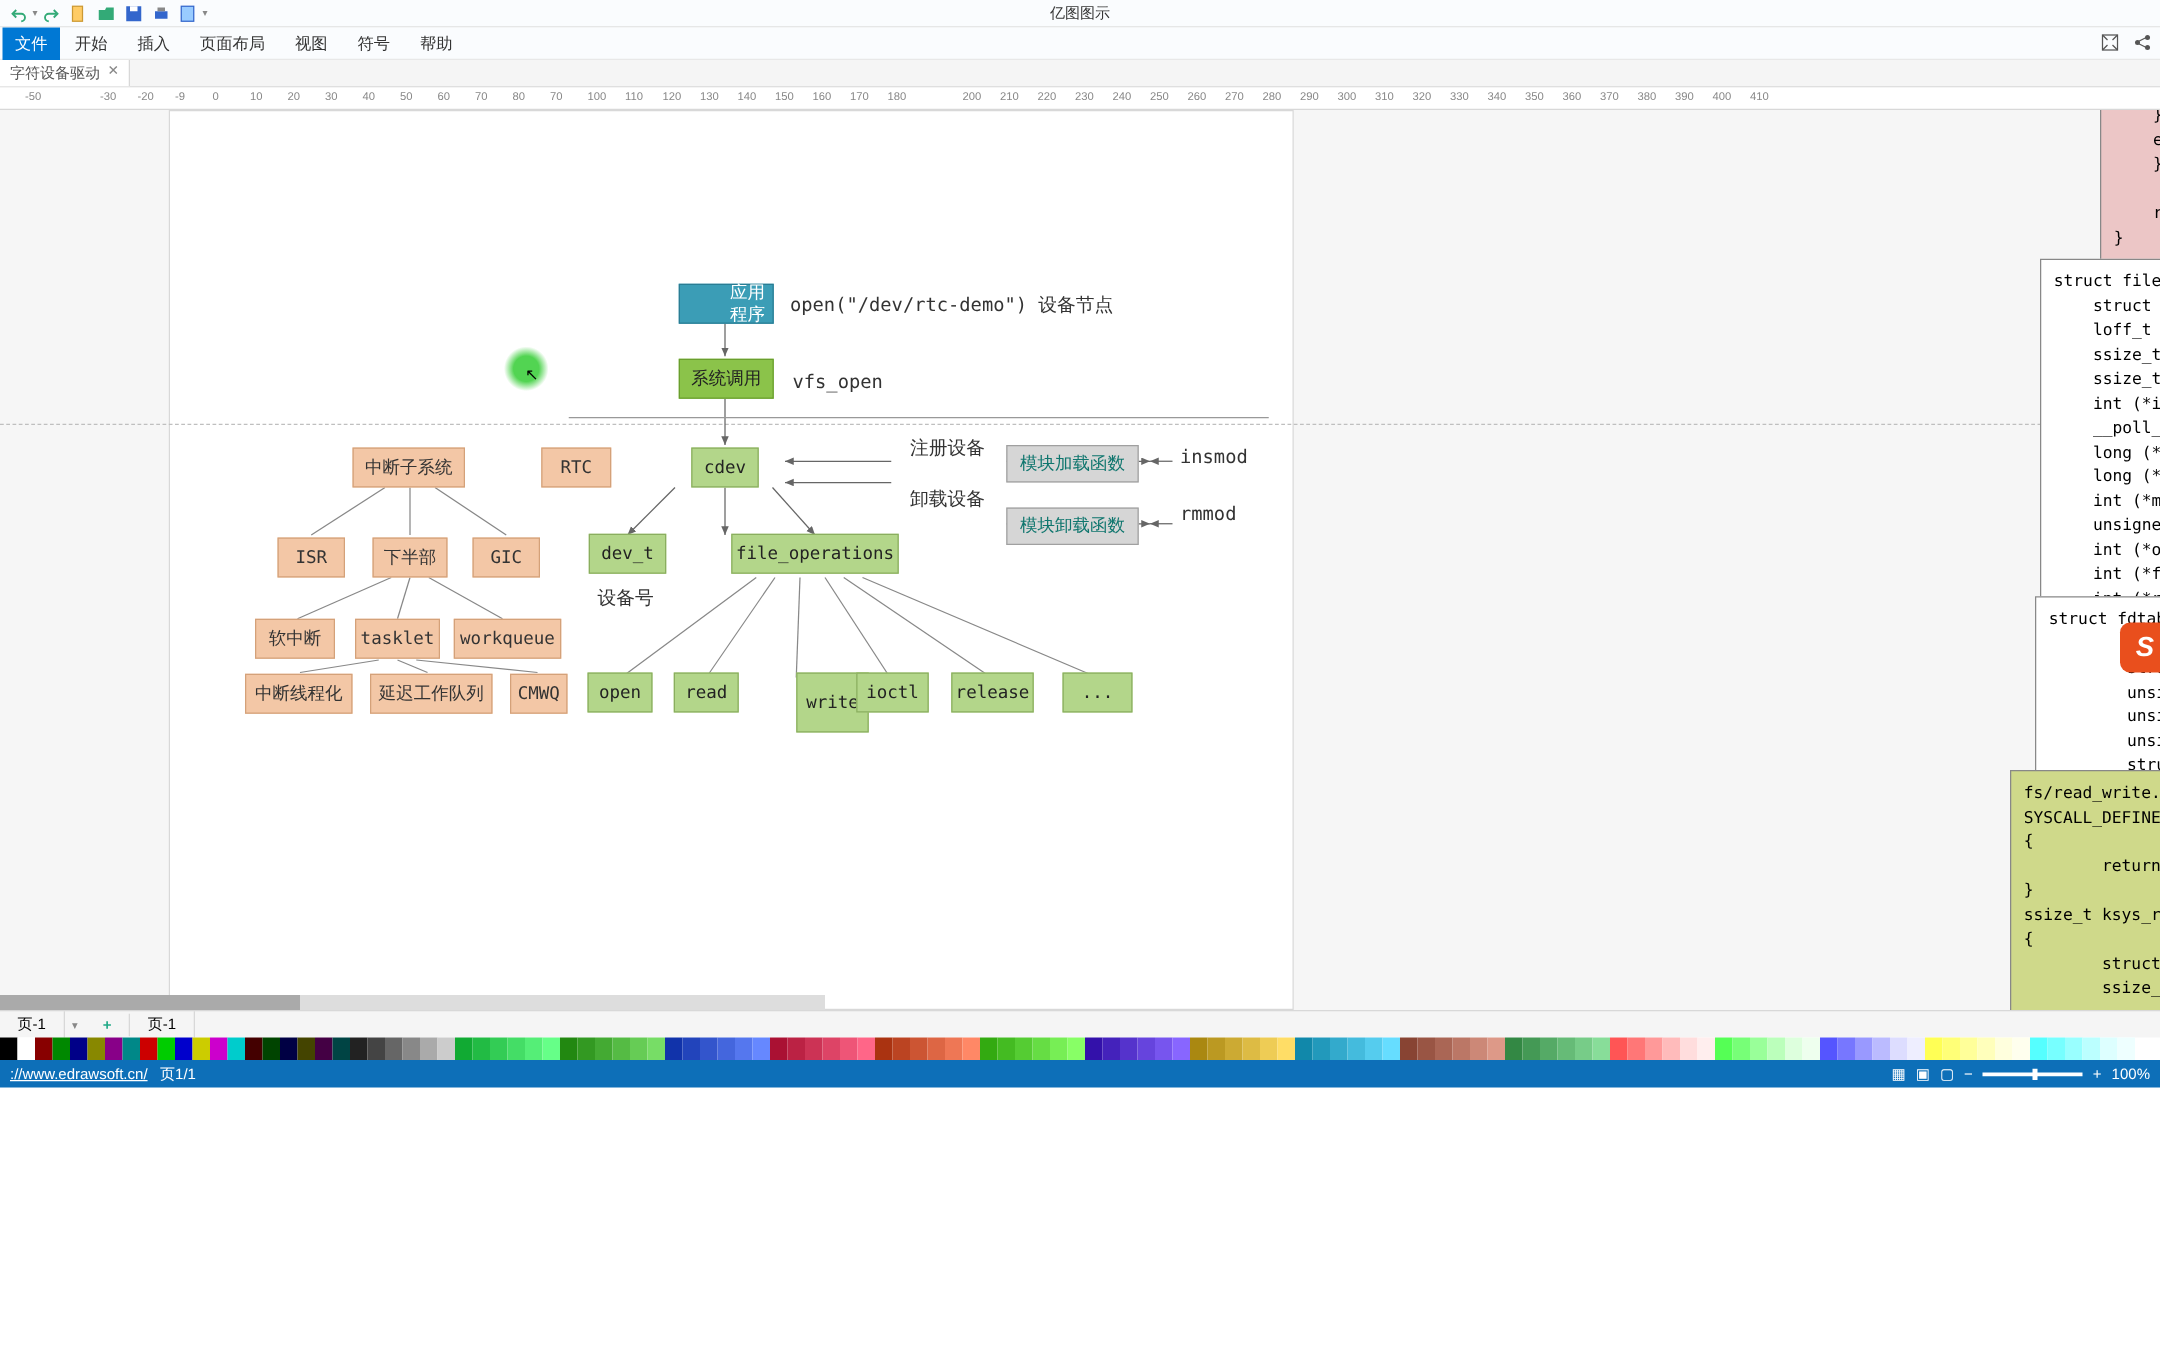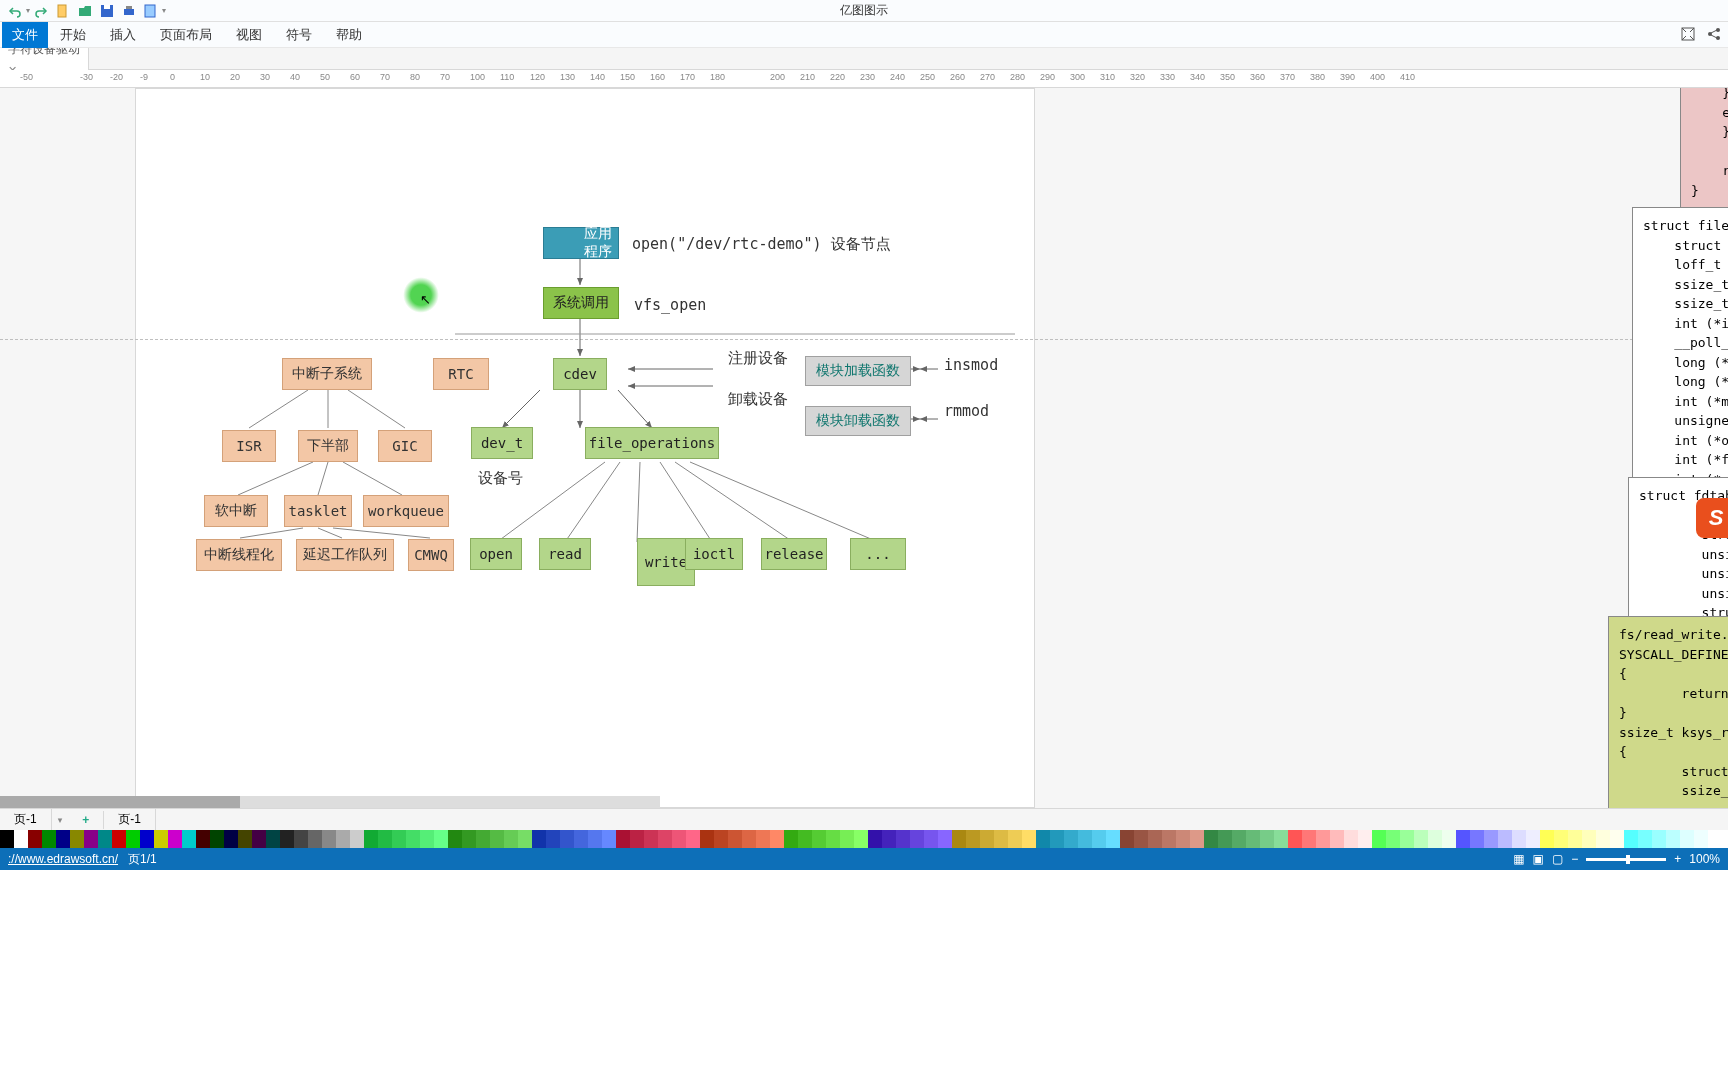--- a/index.html
+++ b/index.html
@@ -5,21 +5,21 @@
 * { margin:0; padding:0; box-sizing:border-box; }
 body { font-family:"Microsoft YaHei",Arial,sans-serif; font-size:12px; background:#fff; overflow:hidden; width:1728px; height:1080px; position:relative; }
 .toolbar { height:22px; background:#fafcfe; border-bottom:1px solid #e0e0e0; display:flex; align-items:center; padding:0 4px; position:relative; }
 .toolbar .tb-icon { width:16px; height:16px; margin:0 3px; display:inline-block; }
 .app-title { position:absolute; left:50%; transform:translateX(-50%); font-size:12px; color:#333; }
 .menubar { height:26px; background:#fafcfe; display:flex; align-items:center; padding:0 2px; border-bottom:1px solid #e8e8e8; position:relative; }
 .menu-first { background:#0078d4; color:#fff; padding:4px 10px; font-size:13px; }
 .menu-item { padding:4px 12px; font-size:13px; color:#333; cursor:pointer; }
 .menubar-right { position:absolute; right:6px; top:4px; display:flex; gap:10px; }
 .tabbar { height:22px; background:#f5f5f5; border-bottom:1px solid #d8d8d8; display:flex; align-items:center; }
-.doc-tab { background:#fff; padding:2px 8px; font-size:12px; color:#555; border-right:1px solid #d8d8d8; display:flex; align-items:flex-start; gap:6px;flex-direction:column; }
+.doc-tab { background:#fff; padding:2px 8px; font-size:12px; color:#555; border-right:1px solid #d8d8d8; display:flex; align-items:flex-start; gap:6px; }
 .tab-close { color:#888; font-size:11px; }
 .ruler-h { height:18px; background:#fff; border-bottom:1px solid #d8d8d8; position:relative; overflow:hidden; font-size:9px; color:#888; }
 .ruler-h span { position:absolute; top:2px; }
 .canvas-area { position:relative; height:720px; background:#f6f6f6; overflow:hidden; }
 .page { position:absolute; left:135px; top:0; width:900px; height:720px; background:#fff; border:1px solid #d8d8d8; }
 .guide-h { position:absolute; left:0; right:0; border-top:1px dashed #bfbfbf; }
 .shape { position:absolute; display:flex; align-items:center; justify-content:center; font-size:14px; font-family:"Consolas","Microsoft YaHei",monospace; border:1px solid #888; }
 .shape.teal { background:#3b9db6; color:#fff; border-color:#2a7d94;padding-left:40px; }
 .shape.green { background:#8bc34a; color:#222; border-color:#6a9e2e; }
 .shape.green-l { background:#b3d68a; color:#222; border-color:#8aae5f; }

